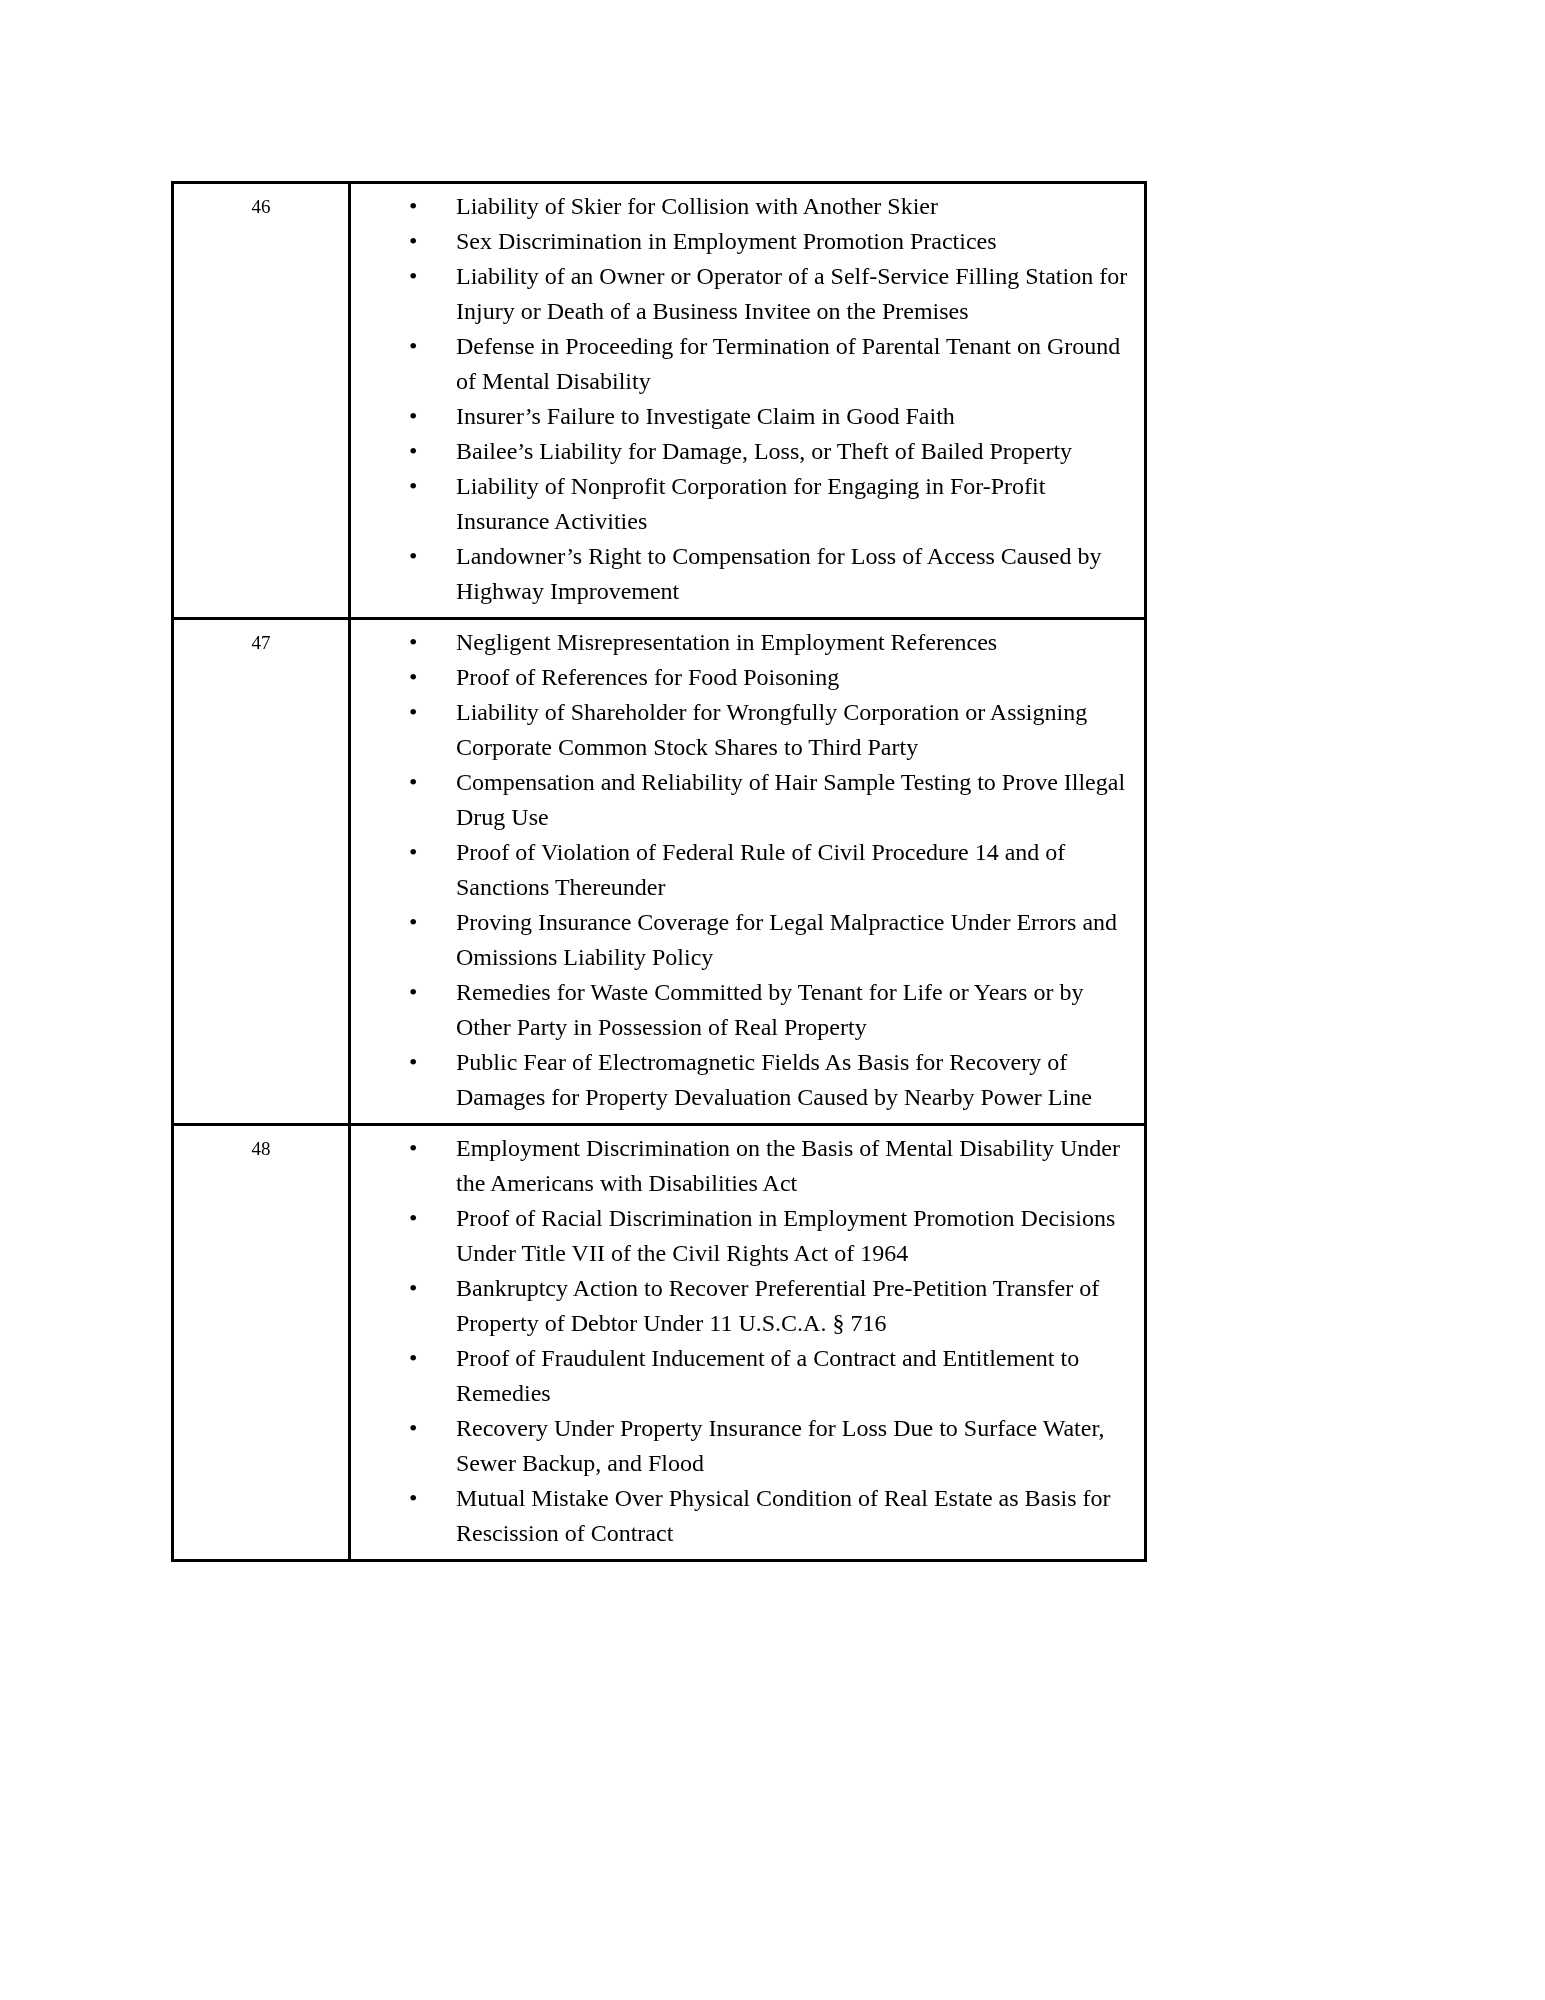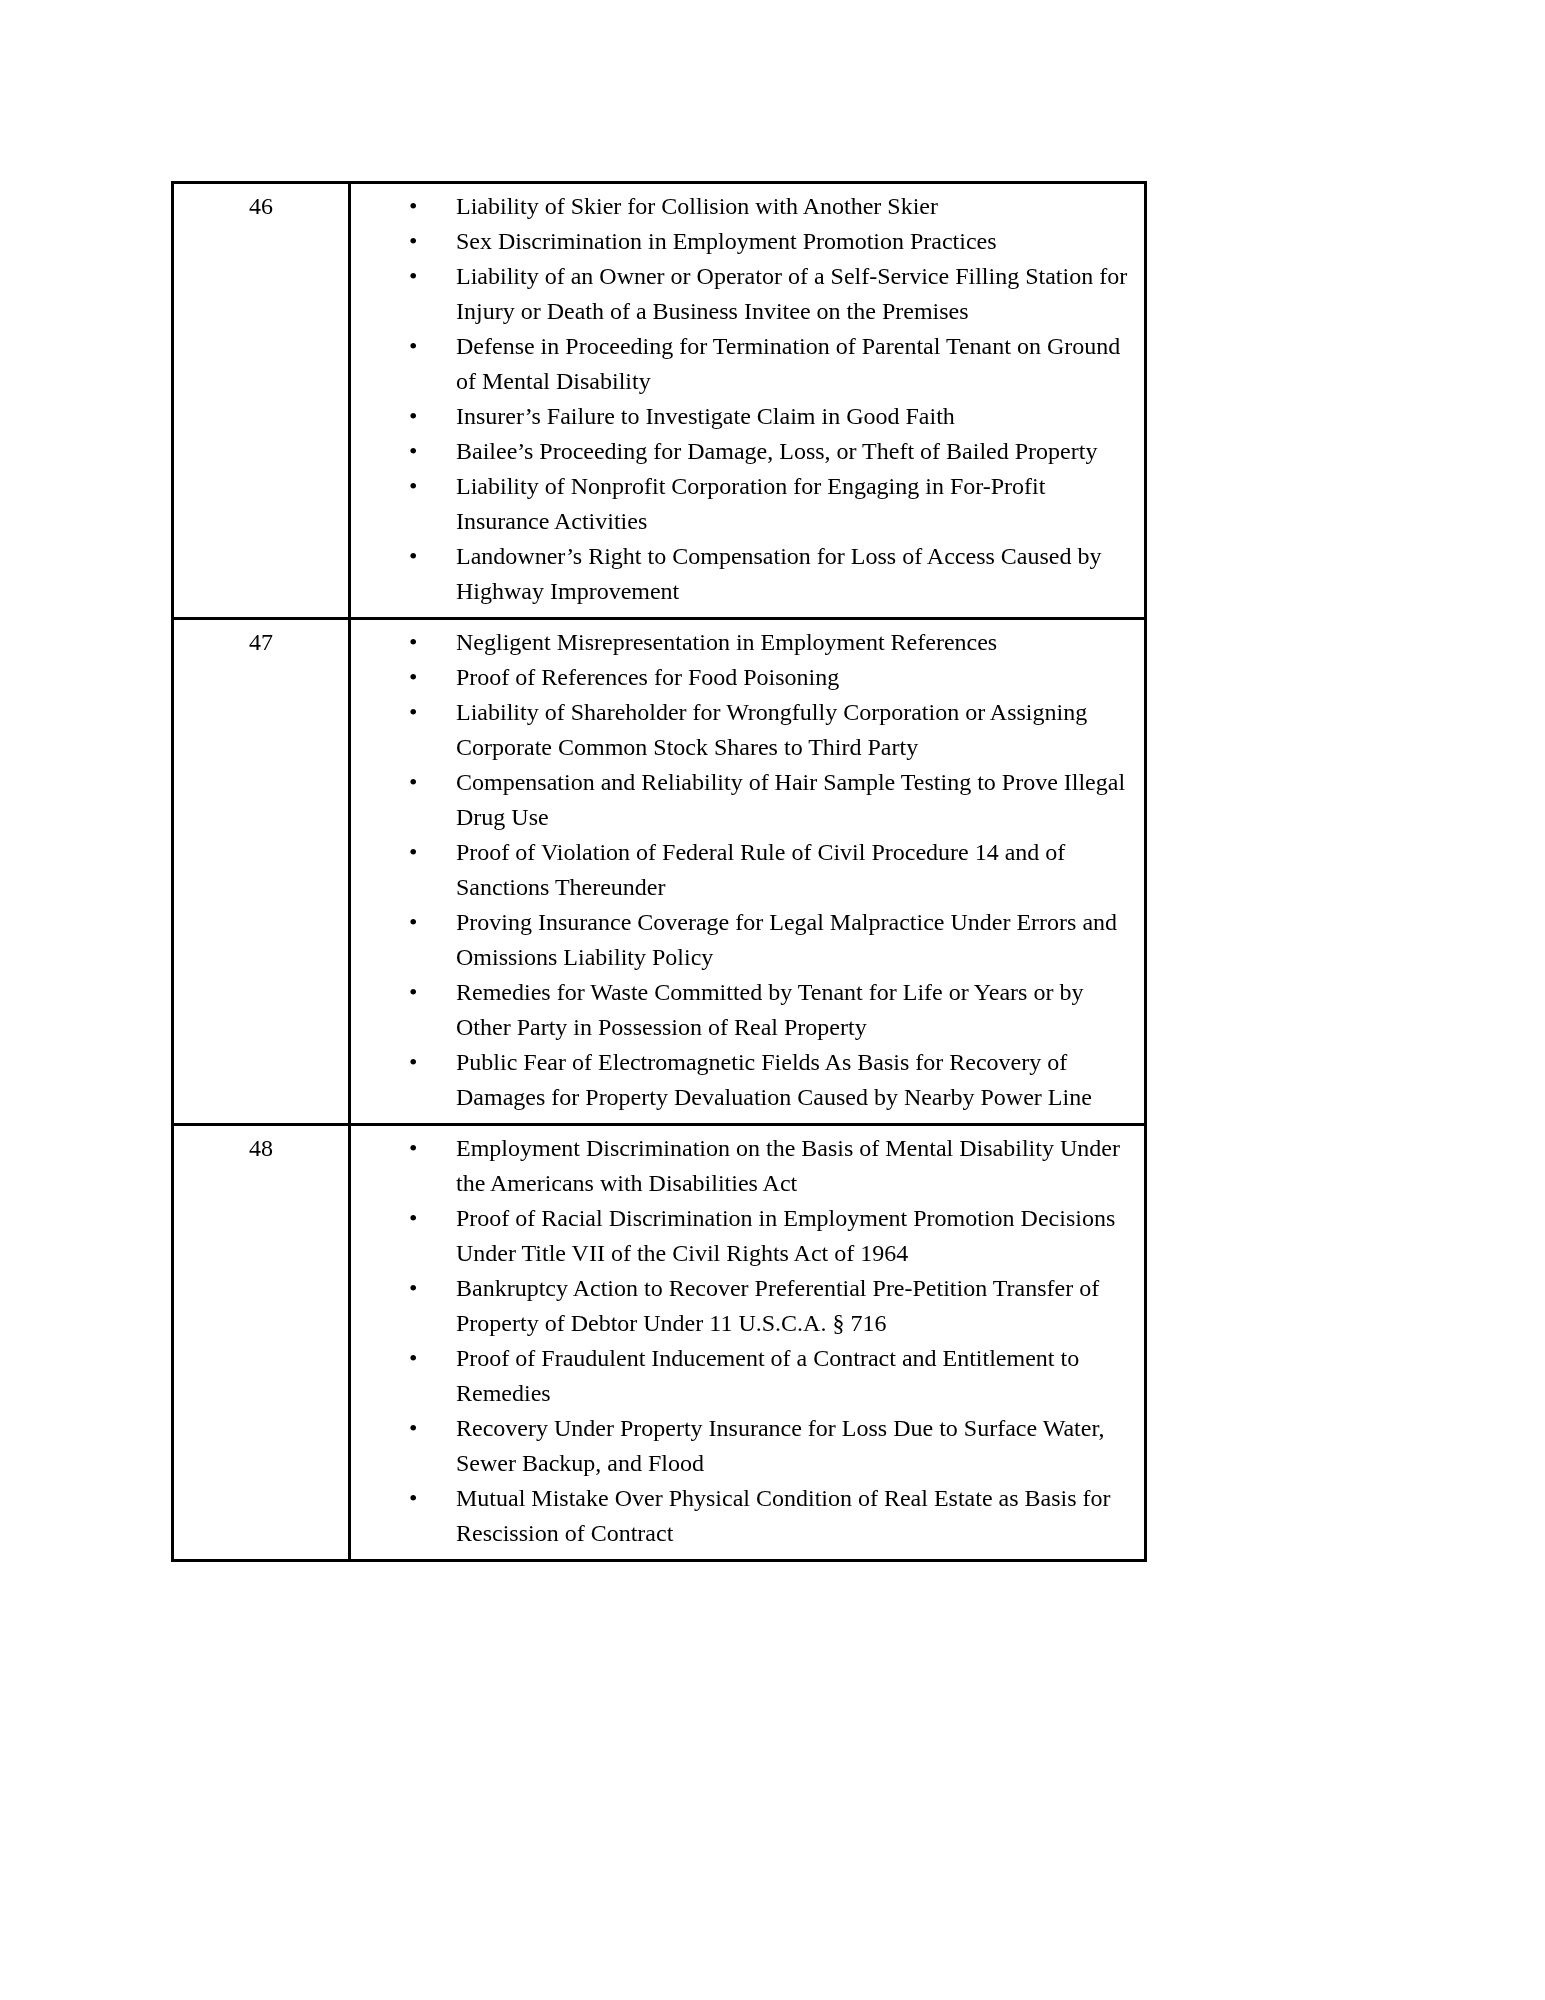--- a/index.html
+++ b/index.html
@@ -24,21 +24,21 @@
     border-collapse: collapse;
     table-layout: fixed;
   }
   table.topics-table td {
     border: 3px solid #000000;
     vertical-align: top;
   }
   td.num-cell {
     width: 172px;
     text-align: center;
-    font-size: 24px;
+    font-size: 19px;
     line-height: 35px;
     padding-top: 5px;
   }
   td.topics-cell {
     padding: 5px 6px 8px 0;
   }
   ul.topic-list {
     margin: 0;
     padding: 0;
     list-style: none;
@@ -64,21 +64,21 @@
     <tbody id="table-body">
         <tr>
           <td class="num-cell">46</td>
           <td class="topics-cell">
             <ul class="topic-list">
               <li class="topic-item">Liability of Skier for Collision with Another Skier</li>
               <li class="topic-item">Sex Discrimination in Employment Promotion Practices</li>
               <li class="topic-item">Liability of an Owner or Operator of a Self-Service Filling Station for Injury or Death of a Business Invitee on the Premises</li>
               <li class="topic-item">Defense in Proceeding for Termination of Parental Tenant on Ground of Mental Disability</li>
               <li class="topic-item">Insurer’s Failure to Investigate Claim in Good Faith</li>
-              <li class="topic-item">Bailee’s Proceeding for Damage, Loss, or Theft of Bailed Property</li>
+              <li class="topic-item">Bailee’s Liability for Damage, Loss, or Theft of Bailed Property</li>
               <li class="topic-item">Liability of Nonprofit Corporation for Engaging in For-Profit Insurance Activities</li>
               <li class="topic-item">Landowner’s Right to Compensation for Loss of Access Caused by Highway Improvement</li>
             </ul>
           </td>
         </tr>
         <tr>
           <td class="num-cell">47</td>
           <td class="topics-cell">
             <ul class="topic-list">
               <li class="topic-item">Negligent Misrepresentation in Employment References</li>

